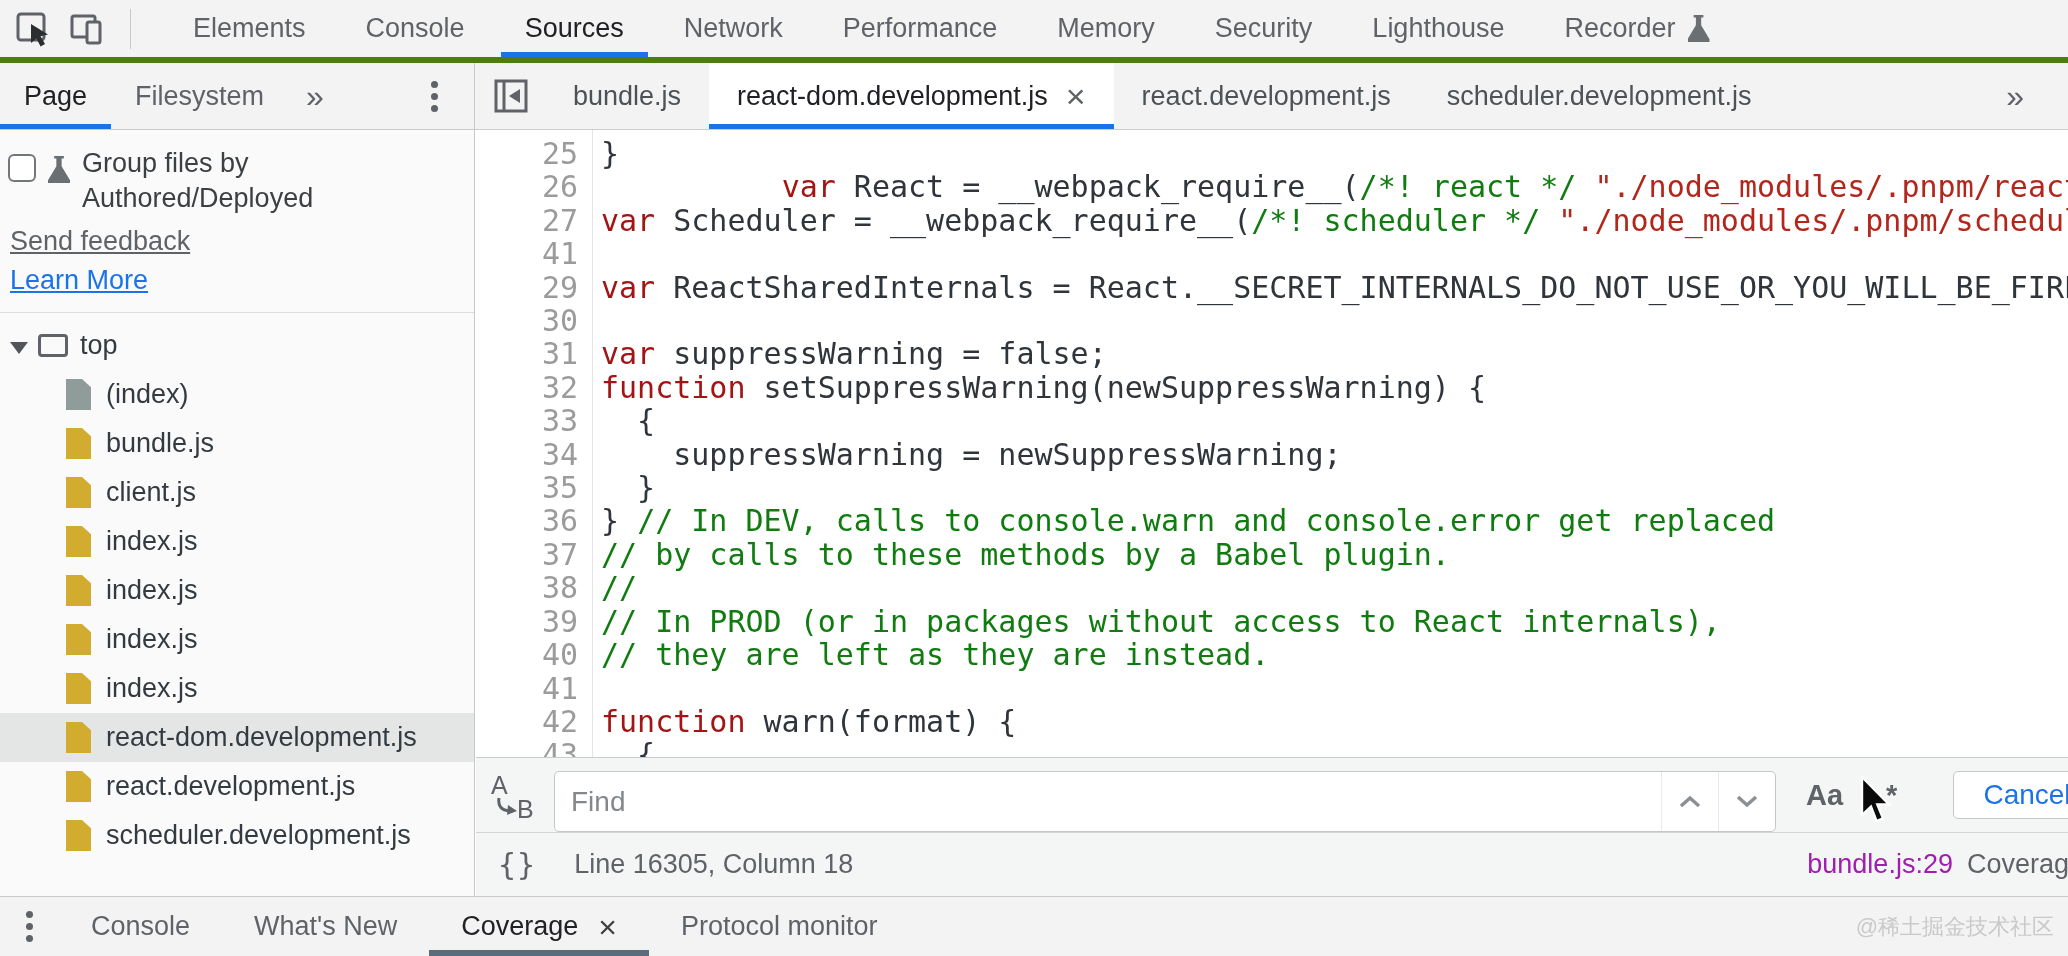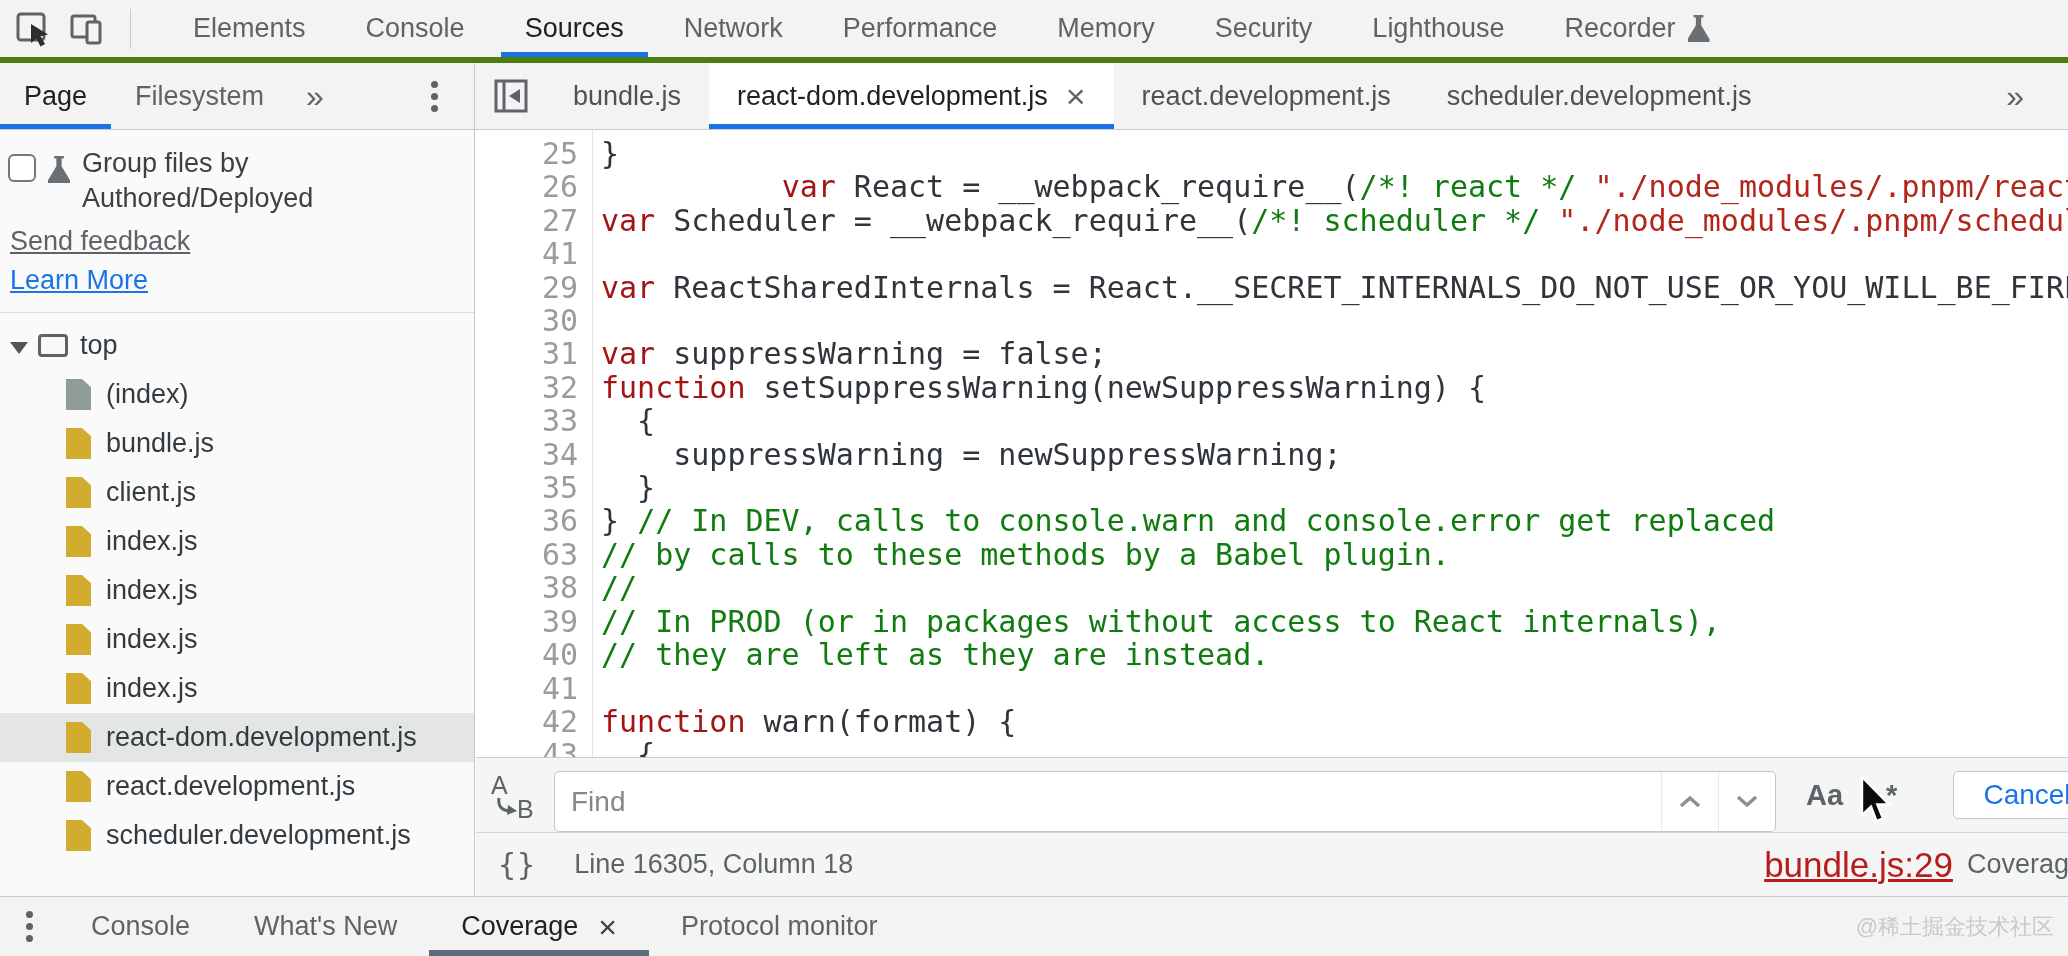--- a/index.html
+++ b/index.html
@@ -91,21 +91,21 @@
   .cancel-btn{position:absolute;left:1477px;top:13px;width:148px;height:48px;background:#fff;
     border:1px solid #c4c7c9;border-radius:5px;display:flex;align-items:center;justify-content:center;
     font-size:28px;color:var(--accent)}
   .cursor-svg{position:absolute;left:1381px;top:17px;z-index:5}
   
   .statusbar{position:absolute;left:476px;top:832px;width:1592px;height:64px;background:#f4f5f5;
     border-top:1px solid #d2d4d5;display:flex;align-items:center;overflow:hidden}
   .pp-icon{margin-left:22px;font-family:"DejaVu Sans Mono",monospace;font-size:30px;color:#5f6368;letter-spacing:1px}
   .pos-text{margin-left:38px;font-size:27px;color:#5f6368;white-space:nowrap}
   .status-right{margin-left:auto;margin-right:-16px;display:flex;gap:14px;align-items:center;white-space:nowrap}
-  .status-link{font-size:35px;color:#b91c1c;text-decoration:underline}
+  .status-link{font-size:27px;color:#a21caf;}
   .status-cov{font-size:27px;color:#5f6368}
   
   .drawer{position:absolute;left:0;top:896px;width:2068px;height:60px;background:#f3f3f3;
     border-top:1px solid #c9cccd;display:flex;align-items:stretch}
   .drawer-menu{display:flex;align-items:center;padding:0 26px 0 26px}
   .drawer-tab{position:relative;display:flex;align-items:center;padding:0 32px;font-size:27px;color:#5f6368;white-space:nowrap}
   .drawer-tab.active{color:#202124}
   .drawer-tab.active::after{content:"";position:absolute;left:0;right:0;bottom:0;height:6px;background:var(--drawer-accent)}
   .drawer-close{margin-left:20px;font-size:32px;color:#3c4043;line-height:1}
   .watermark{position:absolute;right:14px;top:50%;transform:translateY(-50%);font-size:22px;color:#c9c9c9}
@@ -266,21 +266,21 @@
       <div class="gut-line">27</div>
       <div class="gut-line">41</div>
       <div class="gut-line">29</div>
       <div class="gut-line">30</div>
       <div class="gut-line">31</div>
       <div class="gut-line">32</div>
       <div class="gut-line">33</div>
       <div class="gut-line">34</div>
       <div class="gut-line">35</div>
       <div class="gut-line">36</div>
-      <div class="gut-line">63</div>
+      <div class="gut-line">37</div>
       <div class="gut-line">38</div>
       <div class="gut-line">39</div>
       <div class="gut-line">40</div>
       <div class="gut-line">41</div>
       <div class="gut-line">42</div>
       <div class="gut-line">43</div>
     </div>
   <div class="code"><div class="code-line"><span class="tok-d">}</span></div><div class="code-line"><span class="tok-d">          </span><span class="tok-k">var</span><span class="tok-d"> React = __webpack_require__(</span><span class="tok-c">/*! react */</span><span class="tok-d"> </span><span class="tok-s">"./node_modules/.pnpm/react</span></div><div class="code-line"><span class="tok-k">var</span><span class="tok-d"> Scheduler = __webpack_require__(</span><span class="tok-c">/*! scheduler */</span><span class="tok-d"> </span><span class="tok-s">"./node_modules/.pnpm/schedul</span></div><div class="code-line"></div><div class="code-line"><span class="tok-k">var</span><span class="tok-d"> ReactSharedInternals = React.__SECRET_INTERNALS_DO_NOT_USE_OR_YOU_WILL_BE_FIRED;</span></div><div class="code-line"></div><div class="code-line"><span class="tok-k">var</span><span class="tok-d"> suppressWarning = false;</span></div><div class="code-line"><span class="tok-k">function</span><span class="tok-d"> setSuppressWarning(newSuppressWarning) {</span></div><div class="code-line"><span class="tok-d">  {</span></div><div class="code-line"><span class="tok-d">    suppressWarning = newSuppressWarning;</span></div><div class="code-line"><span class="tok-d">  }</span></div><div class="code-line"><span class="tok-d">} </span><span class="tok-c">// In DEV, calls to console.warn and console.error get replaced</span></div><div class="code-line"><span class="tok-c">// by calls to these methods by a Babel plugin.</span></div><div class="code-line"><span class="tok-c">//</span></div><div class="code-line"><span class="tok-c">// In PROD (or in packages without access to React internals),</span></div><div class="code-line"><span class="tok-c">// they are left as they are instead.</span></div><div class="code-line"></div><div class="code-line"><span class="tok-k">function</span><span class="tok-d"> warn(format) {</span></div><div class="code-line"><span class="tok-d">  {</span></div></div>
 </div>
 

